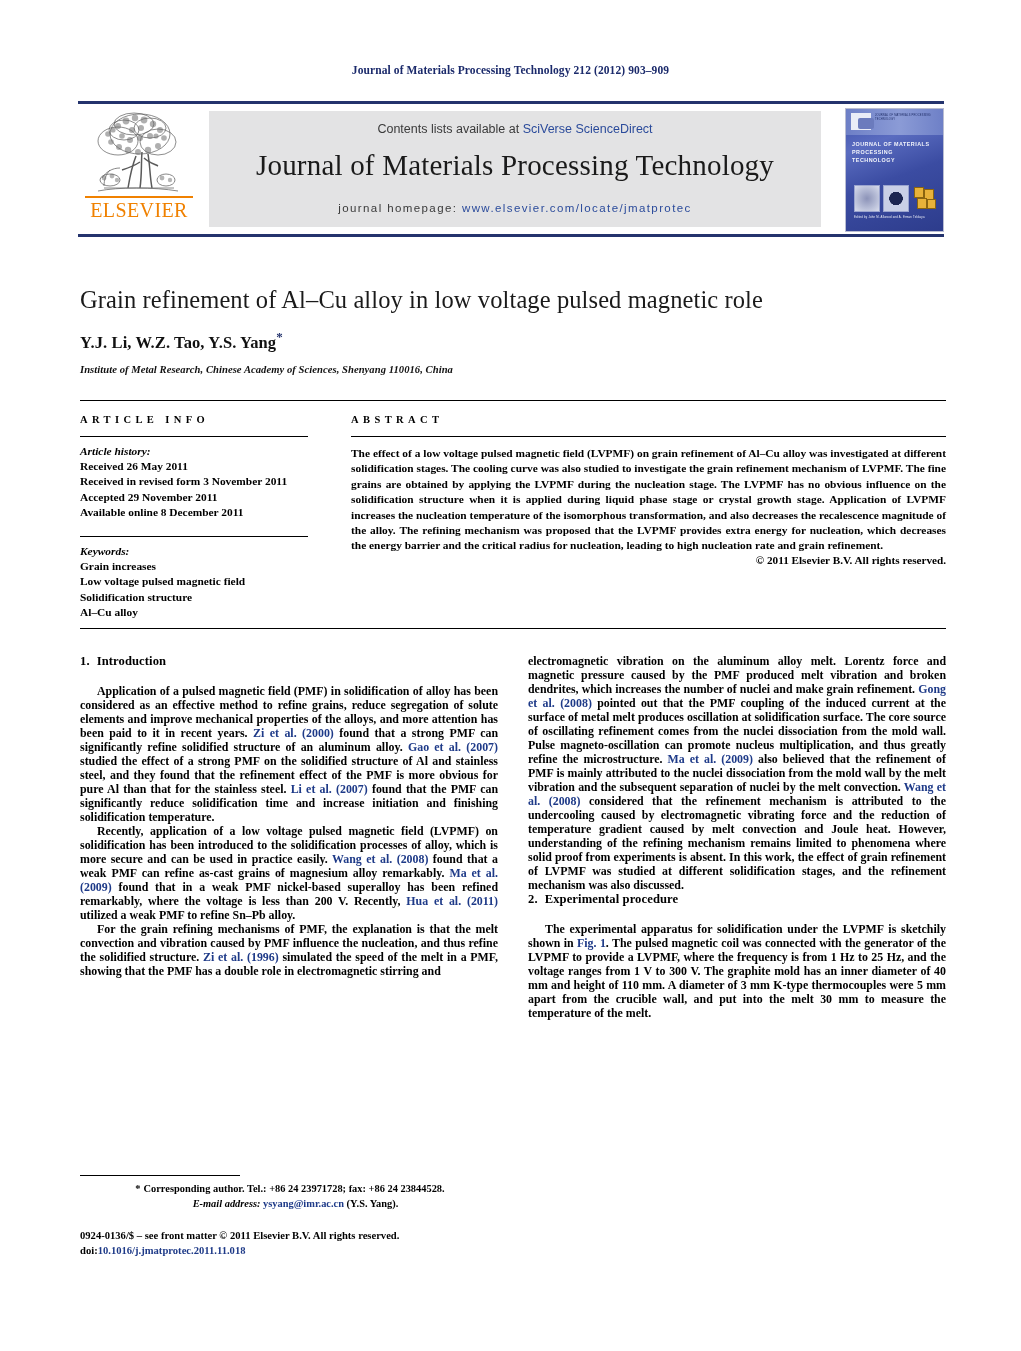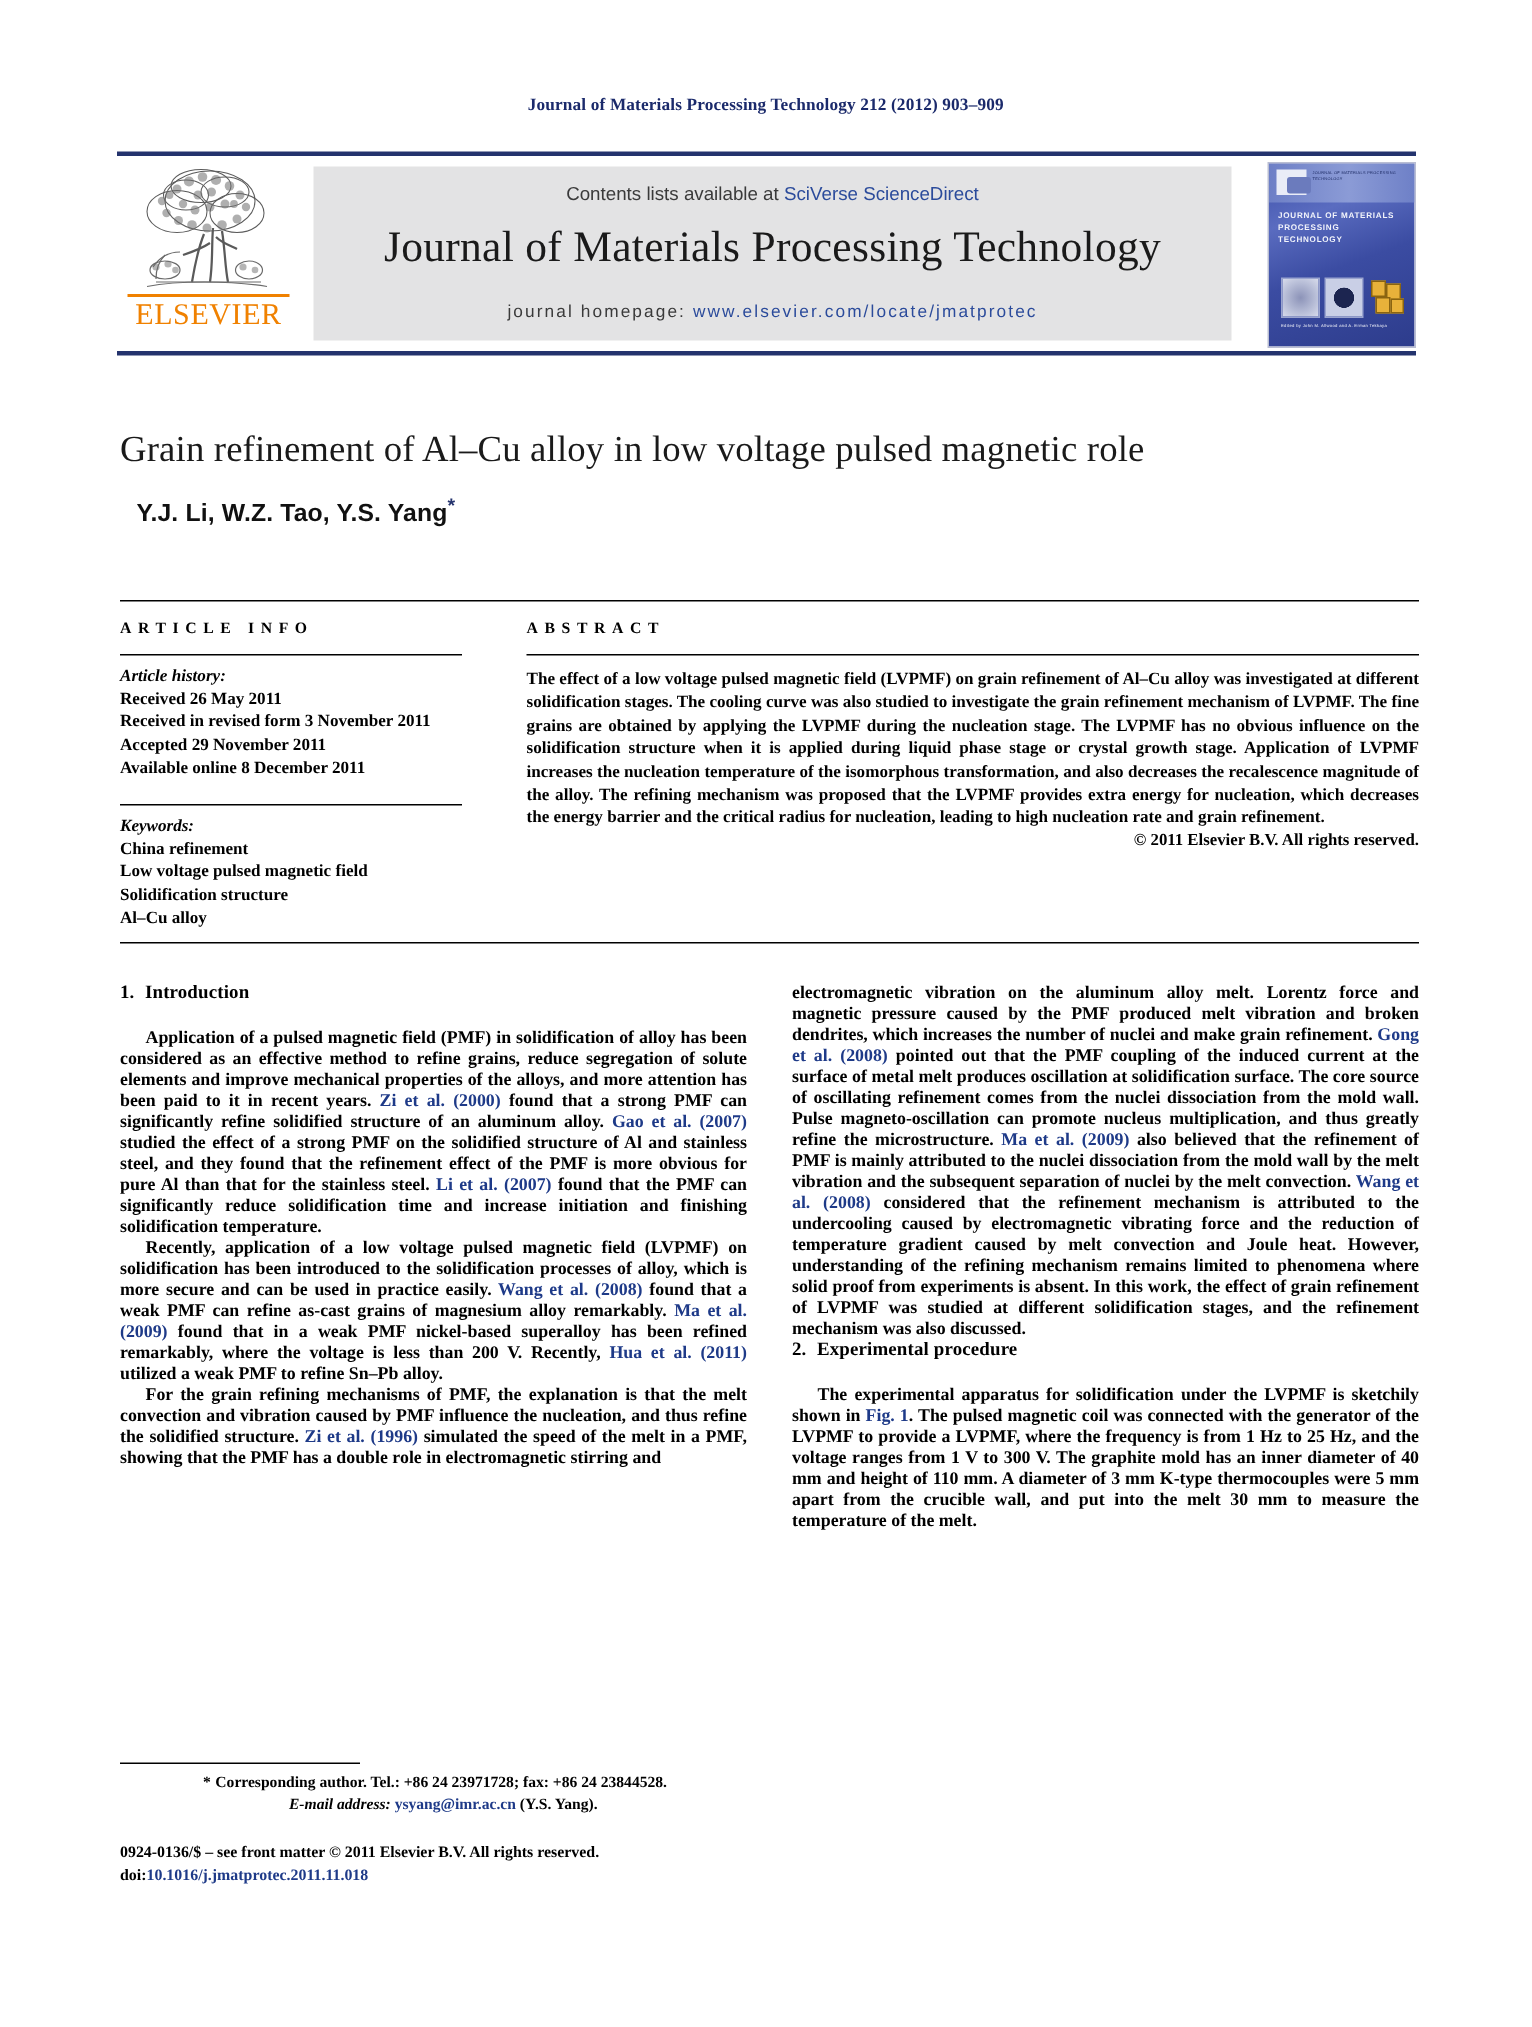--- a/index.html
+++ b/index.html
@@ -244,26 +244,25 @@
   }
   .article-title {
     font-family: "Liberation Serif", serif;
     font-size: 24.5px;
     color: #1a1a1a;
     line-height: 30px;
     letter-spacing: 0.1px;
   }
   .authors {
     margin-top: 14px;
-    font-family: Liberation Sans, sans-serif;
+    font-family: Liberation Serif, serif;
     font-size: 16.5px;
     font-weight: bold;
     color: #111111;
     letter-spacing: 0.1px;
-    margin-left: 11px;
   }
   .authors .corr-star {
     color: #24336d;
     font-size: 13px;
     vertical-align: super;
   }
   .affiliation {
     margin-top: 11px;
     font-family: "Liberation Serif", serif;
     font-size: 10.6px;
@@ -537,39 +536,40 @@
       </div>
       <div class="cover-editors">Edited by John M. Allwood and A. Erman Tekkaya</div>
     </div>
   </div>
 
   <div class="title-area">
     <div class="article-title">Grain refinement of Al–Cu alloy in low voltage pulsed magnetic role</div>
     <div class="authors">
       <span>Y.J. Li, W.Z. Tao, Y.S. Yang</span><span class="corr-star">*</span>
     </div>
+    <div class="affiliation">Institute of Metal Research, Chinese Academy of Sciences, Shenyang 110016, China</div>
   </div>
 
   <div class="infoabs">
     <div class="infoabs-rule-top"></div>
 
     <div class="col-info">
       <div class="sec-head">ARTICLE INFO</div>
       <div class="thin-rule"></div>
       <div class="info-group">
         <div class="lbl">Article history:</div>
         <div>Received 26 May 2011</div>
         <div>Received in revised form 3 November 2011</div>
         <div>Accepted 29 November 2011</div>
         <div>Available online 8 December 2011</div>
       </div>
       <div class="info-rule2"></div>
       <div class="info-group">
         <div class="lbl">Keywords:</div>
-        <div>China refinement</div>
+        <div>Grain increases</div>
         <div>Low voltage pulsed magnetic field</div>
         <div>Solidification structure</div>
         <div>Al–Cu alloy</div>
       </div>
     </div>
 
     <div class="col-abs">
       <div class="sec-head">ABSTRACT</div>
       <div class="thin-rule"></div>
       <div class="abstract-text">The effect of a low voltage pulsed magnetic field (LVPMF) on grain refinement of Al–Cu alloy was investigated at different solidification stages. The cooling curve was also studied to investigate the grain refinement mechanism of LVPMF. The fine grains are obtained by applying the LVPMF during the nucleation stage. The LVPMF has no obvious influence on the solidification structure when it is applied during liquid phase stage or crystal growth stage. Application of LVPMF increases the nucleation temperature of the isomorphous transformation, and also decreases the recalescence magnitude of the alloy. The refining mechanism was proposed that the LVPMF provides extra energy for nucleation, which decreases the energy barrier and the critical radius for nucleation, leading to high nucleation rate and grain refinement.</div>

